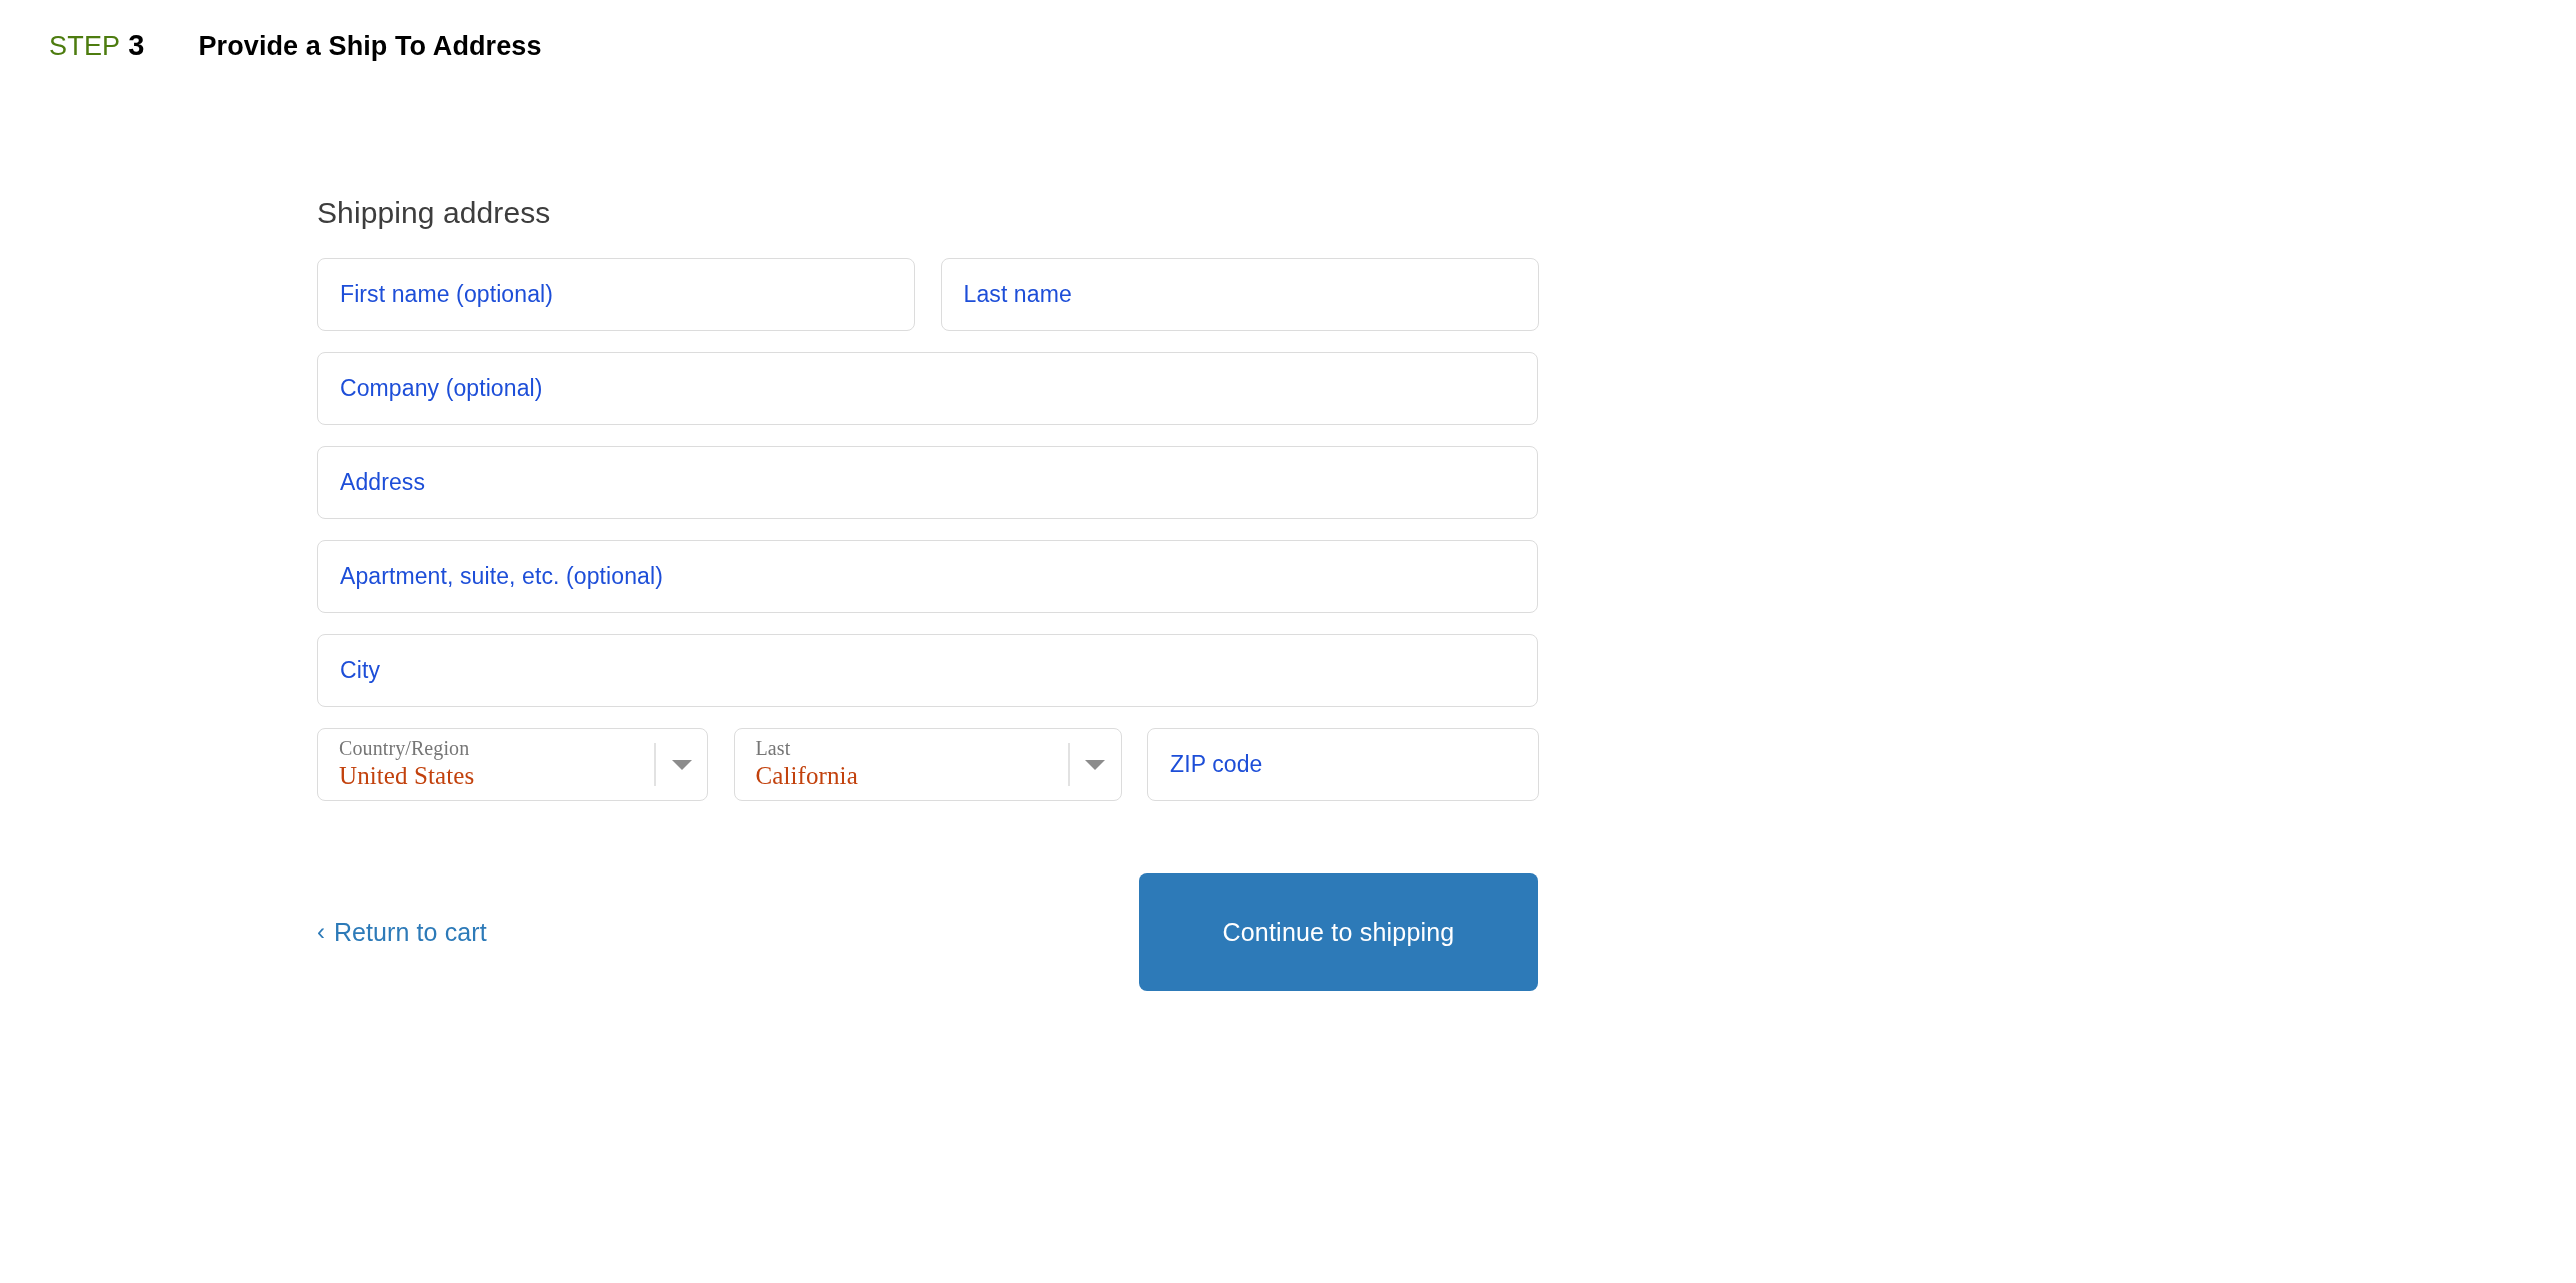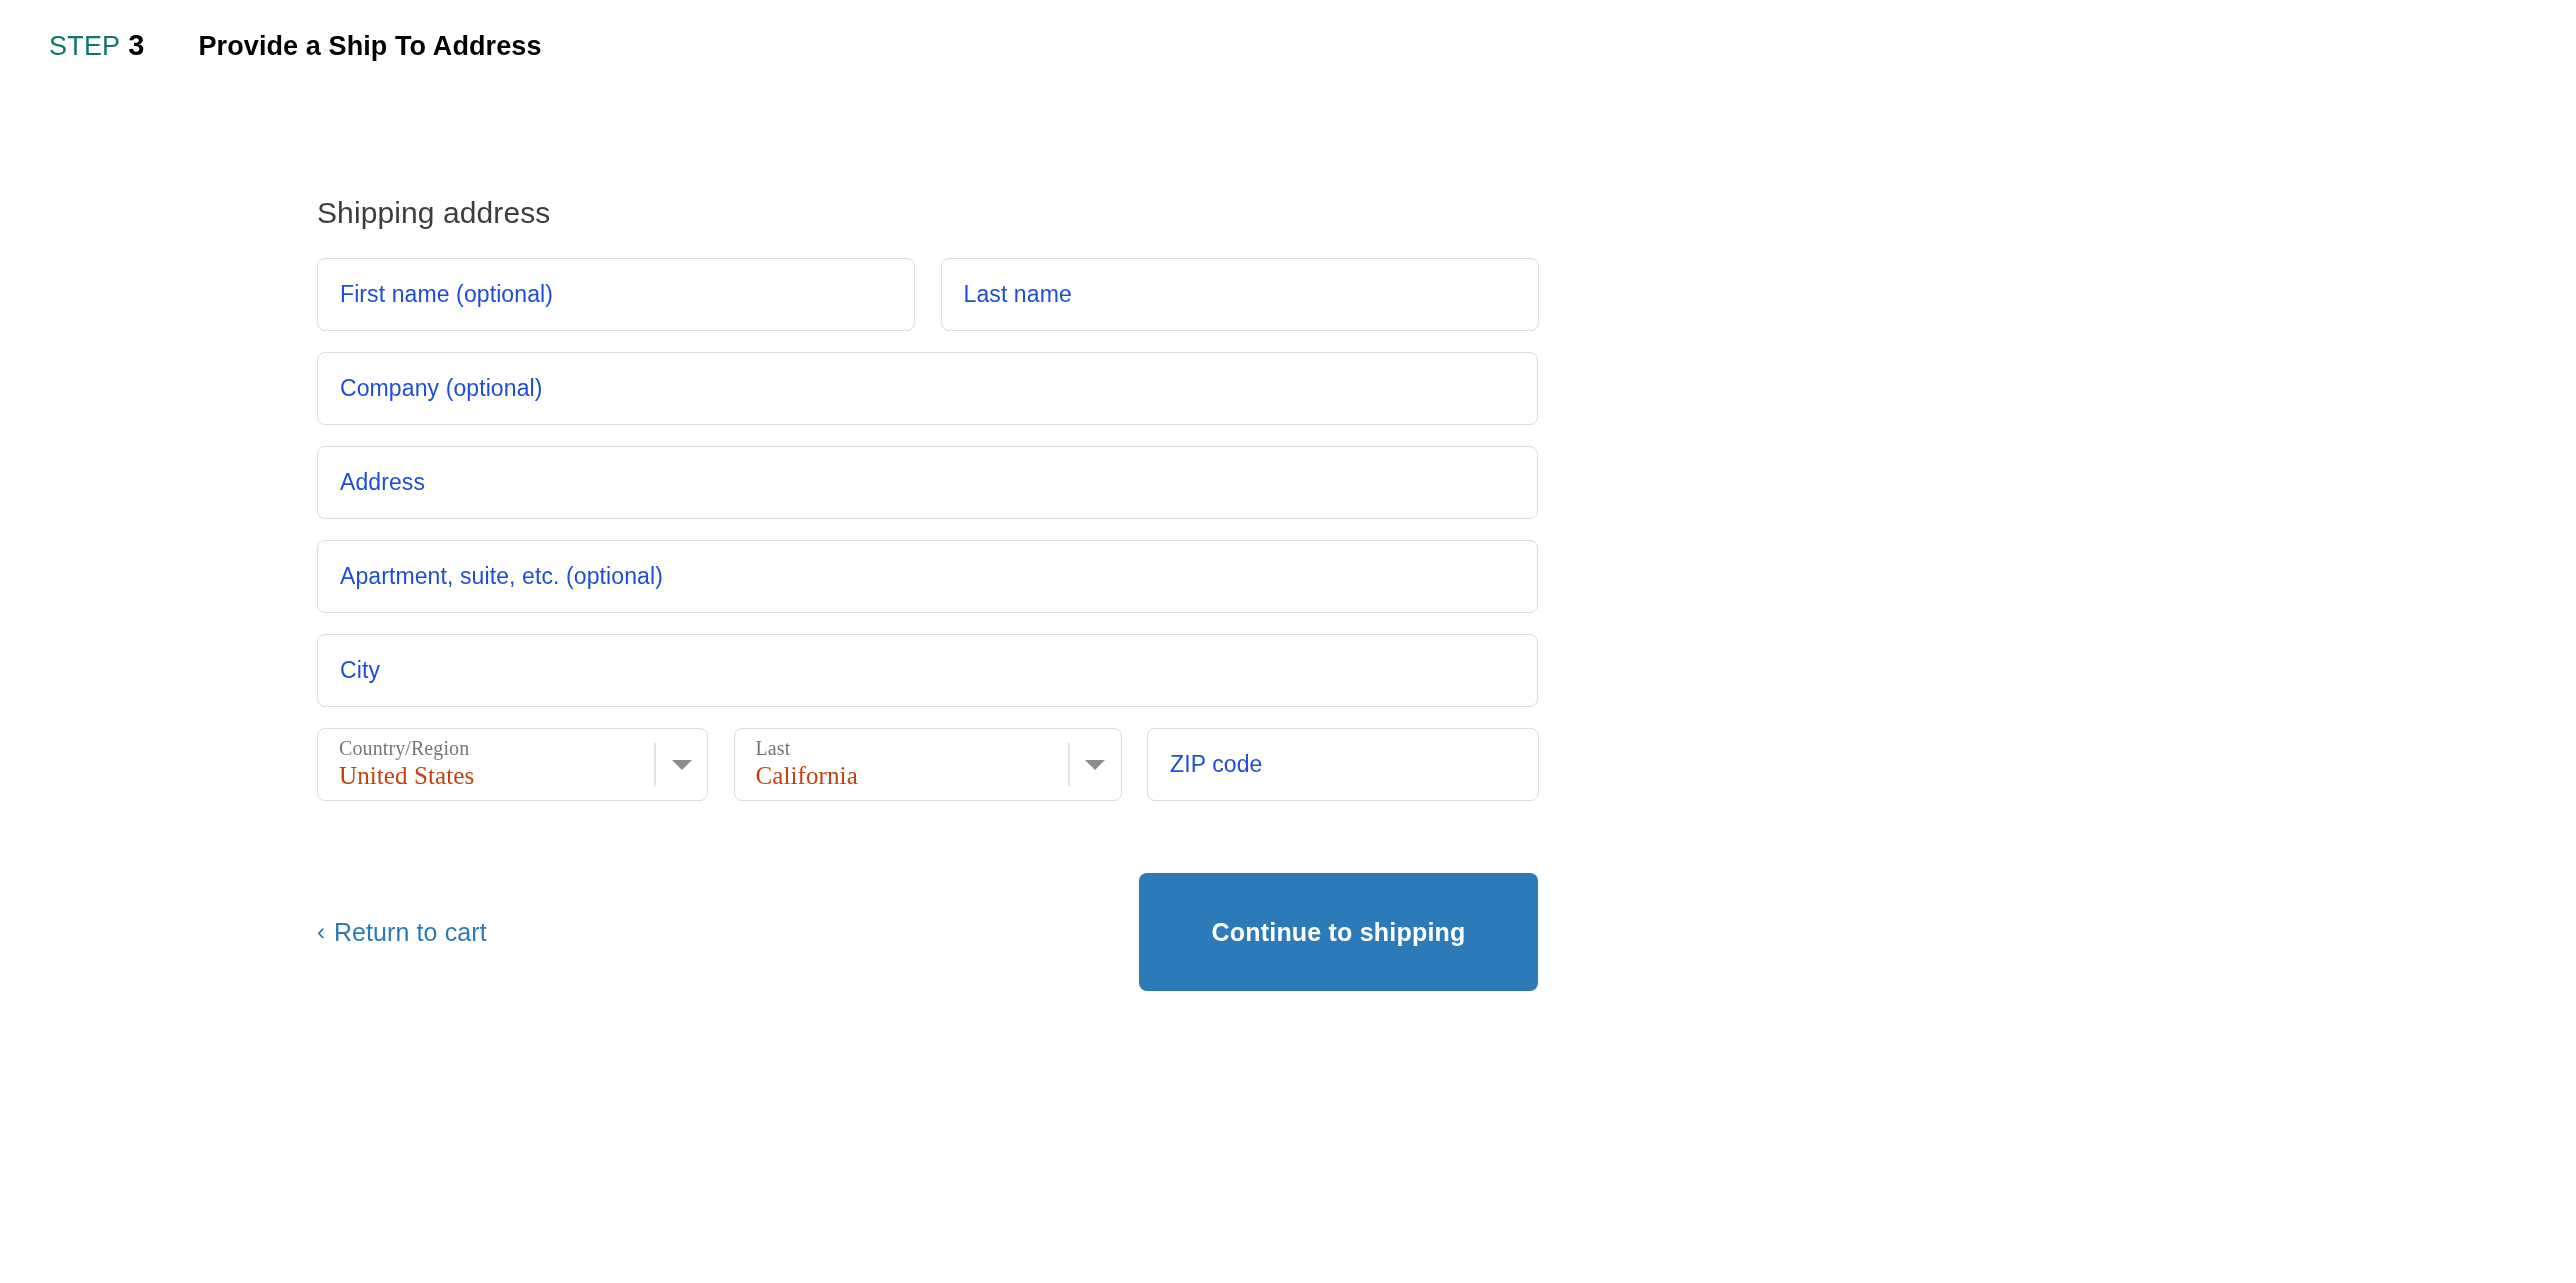--- a/index.html
+++ b/index.html
@@ -21,21 +21,21 @@
     position: absolute;
     left: 49px;
     top: 29px;
     display: flex;
     align-items: baseline;
     white-space: nowrap;
   }
   .step-header .step-word {
     font-size: 27px;
     font-weight: 400;
-    color: #0f766e;
+    color: #4d7c0f;
     letter-spacing: 0.2px;
   }
   .step-header .step-number {
     font-size: 29px;
     font-weight: 600;
     color: #000000;
     margin-left: 8px;
   }
   .step-header .step-title {
     font-size: 27px;
@@ -190,21 +190,21 @@
   }
   .continue-btn {
     box-sizing: border-box;
     width: 399px;
     height: 118px;
     background: #2d7ab8;
     border: none;
     border-radius: 8px;
     color: #ffffff;
     font-size: 25px;
-    font-weight: 700;
+    font-weight: 400;
     font-family: "Liberation Sans", sans-serif;
     letter-spacing: 0.2px;
     cursor: pointer;
     display: flex;
     align-items: center;
     justify-content: center;
   }
 </style>
 </head>
 <body>

